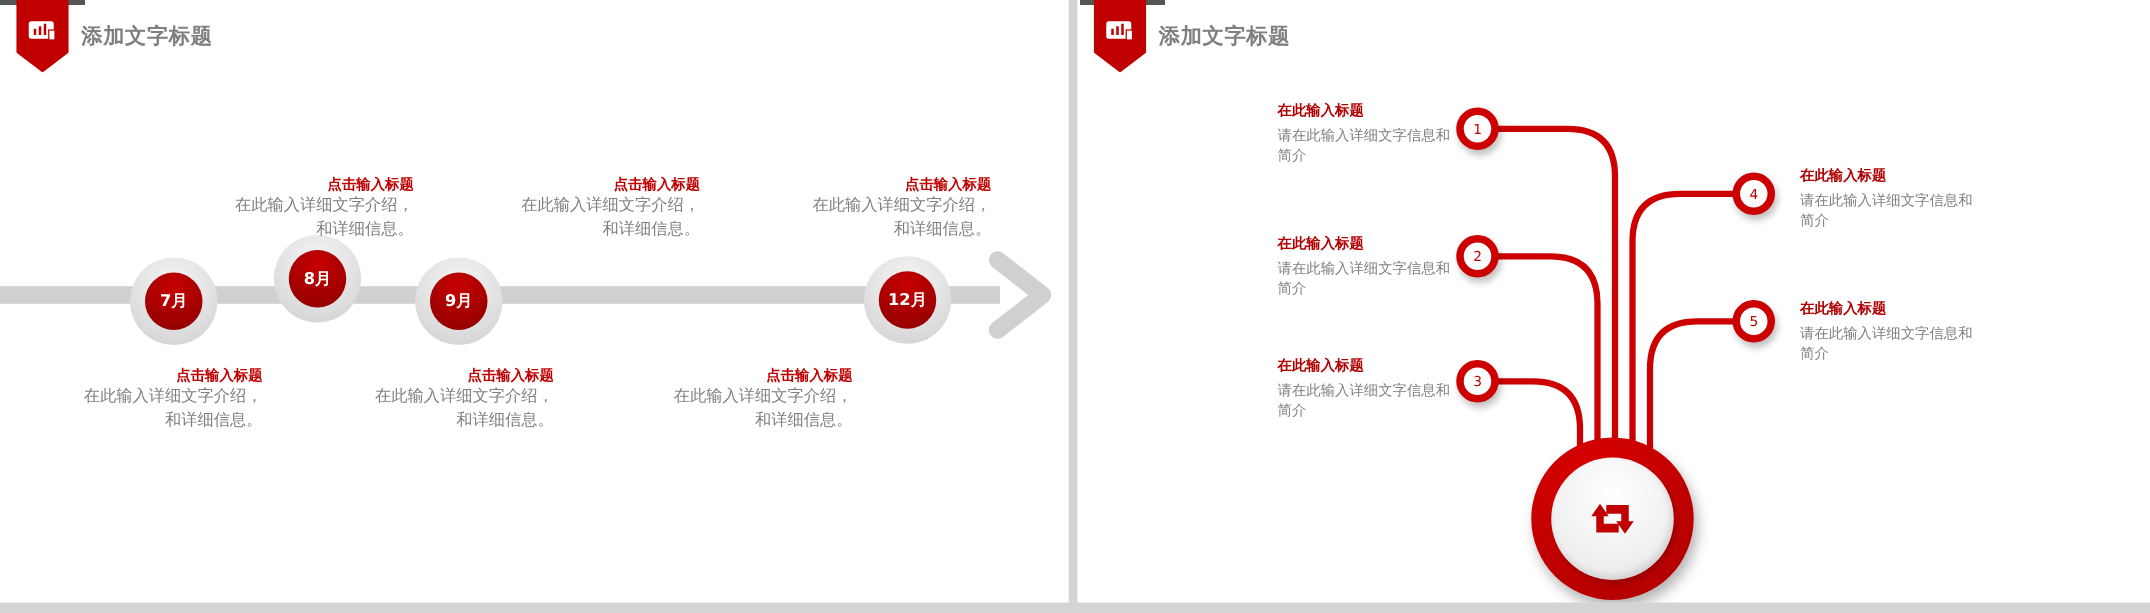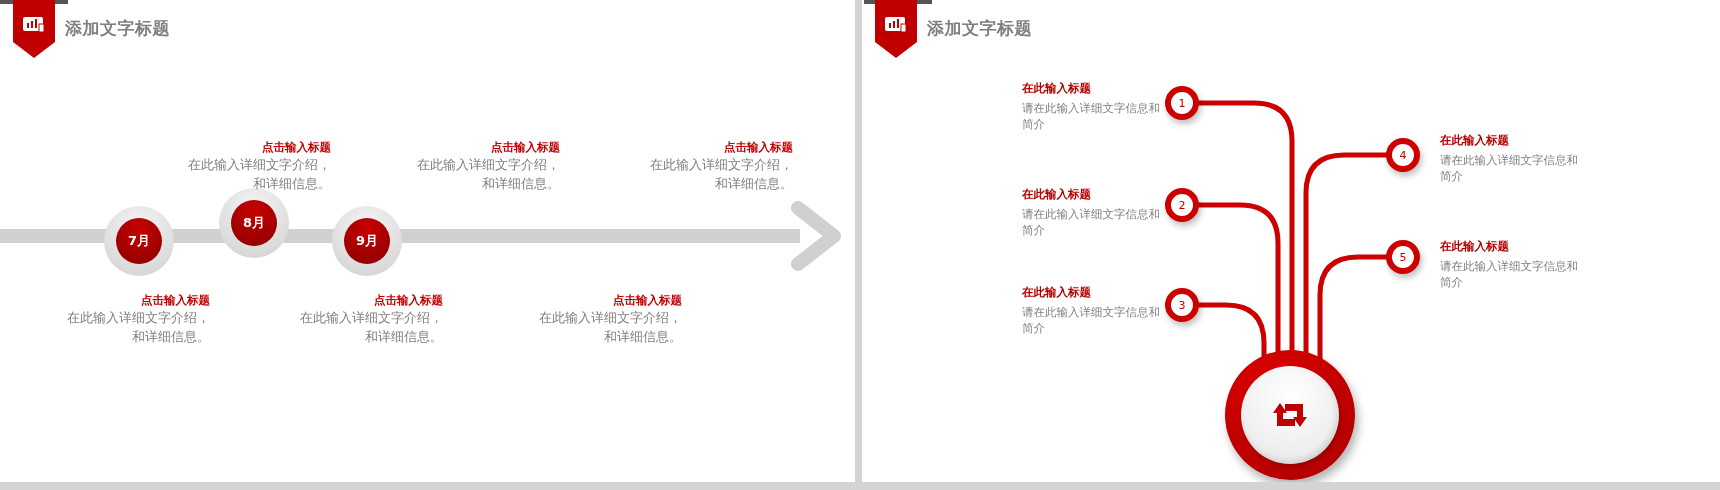--- a/index.html
+++ b/index.html
@@ -54,20 +54,23 @@
     </svg>
 
   <div class="month" style="left:104px;top:206px">
       <div class="inner">7月</div>
     </div>
   <div class="month" style="left:219px;top:188px">
       <div class="inner">8月</div>
     </div>
   <div class="month" style="left:332px;top:206px">
       <div class="inner">9月</div>
+    </div>
+  <div class="month" style="left:691px;top:205px">
+      <div class="inner">12月</div>
     </div>
 
   <div class="tblock" style="left:181px;top:139px">
     <div class="t">点击输入标题</div>
     <div class="d">在此输入详细文字介绍，</div>
     <div class="d">和详细信息。</div>
   </div>
   <div class="tblock" style="left:410px;top:139px">
     <div class="t">点击输入标题</div>
     <div class="d">在此输入详细文字介绍，</div>

